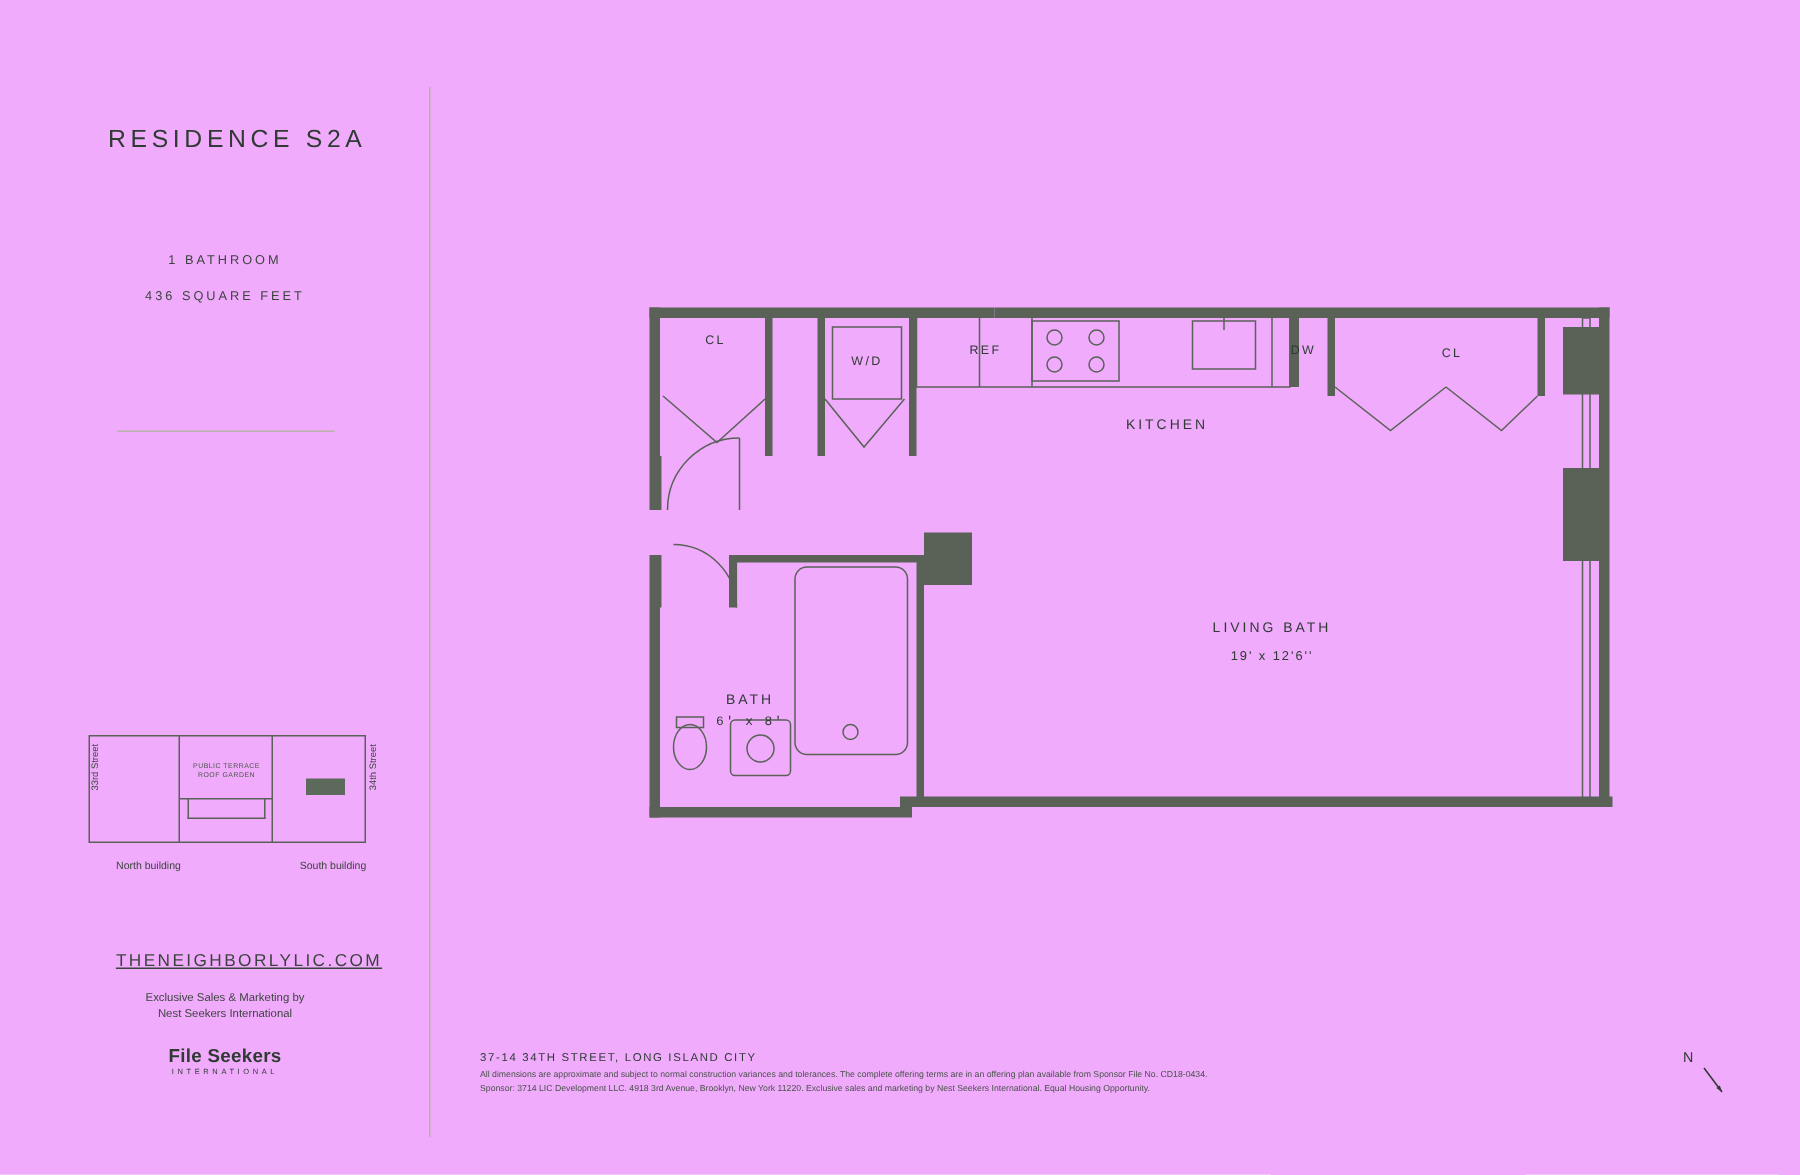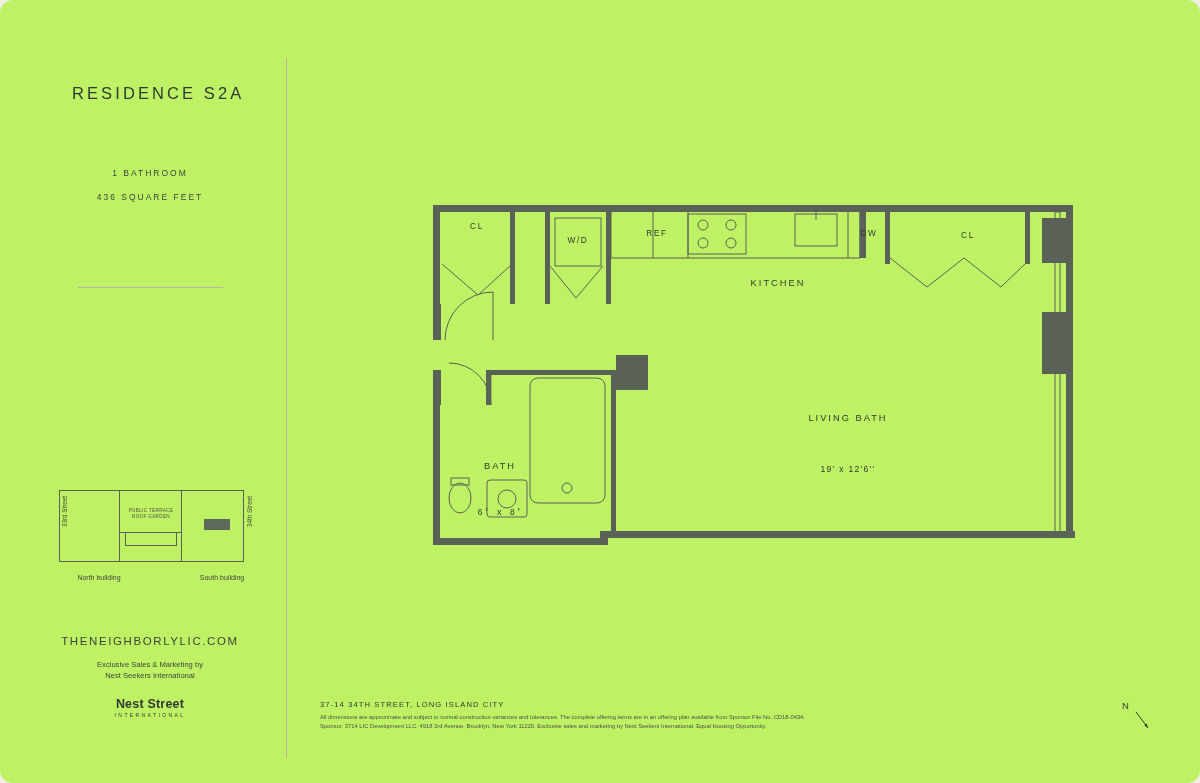--- a/index.html
+++ b/index.html
@@ -11,22 +11,21 @@
     width: 1200px;
     height: 783px;
     position: relative;
     font-family: "Liberation Sans", sans-serif;
     background: #f2ece3;
     overflow: hidden;
   }
   .page {
     position: absolute;
     inset: 0;
-    background: #bef264;
-    border-radius: 13px;
+    background: #f0abfc;
   }
   
   .vrule {
     position: absolute;
     left: 286px;
     top: 58px;
     width: 1px;
     height: 700px;
     background: #b9b2a6;
   }
@@ -150,27 +149,28 @@
     left: 113px;
     top: 84px;
     width: 100px;
     text-align: center;
     font-size: 7px;
     color: #3b443c;
   }
   
   .site-url {
     position: absolute;
-    left: 0;
+    left: 16px;
     top: 635px;
     width: 300px;
     text-align: center;
     font-size: 11.5px;
     letter-spacing: 1.6px;
     color: #3b443c;
+    text-decoration: underline;
   }
   .exclusive {
     position: absolute;
     left: 0;
     top: 659px;
     width: 300px;
     text-align: center;
     font-size: 7.6px;
     line-height: 11px;
     color: #3b443c;
@@ -240,21 +240,20 @@
     font-family: "Liberation Sans", sans-serif;
     white-space: nowrap;
   }
   .lbl-room {
     font-size: 9.3px;
     letter-spacing: 2.0px;
   }
   .lbl-dim {
     font-size: 8.6px;
     letter-spacing: 1.3px;
-    margin-top: 32px;
   }
   .lbl-sm {
     font-size: 8.3px;
     letter-spacing: 1.6px;
   }
   .centered { text-align: center; transform: translateX(-50%); }
 </style>
 </head>
 <body>
 
@@ -288,21 +287,21 @@
     <div class="km-cap-left">North building</div>
     <div class="km-cap-right">South building</div>
   </div>
 
   <div class="site-url">THENEIGHBORLYLIC.COM</div>
   <div class="exclusive">
     <div>Exclusive Sales &amp; Marketing by</div>
     <div>Nest Seekers International</div>
   </div>
   <div class="logo">
-    <div class="logo-main">Nest Street</div>
+    <div class="logo-main">File Seekers</div>
     <div class="logo-sub">INTERNATIONAL</div>
   </div>
 
   <div class="addr">37-14 34TH STREET, LONG ISLAND CITY</div>
   <div class="legal">
     <div>All dimensions are approximate and subject to normal construction variances and tolerances. The complete offering terms are in an offering plan available from Sponsor File No. CD18-0434.</div>
     <div>Sponsor: 3714 LIC Development LLC. 4918 3rd Avenue, Brooklyn, New York 11220. Exclusive sales and marketing by Nest Seekers International. Equal Housing Opportunity.</div>
   </div>
 
   <div class="north-mark">

